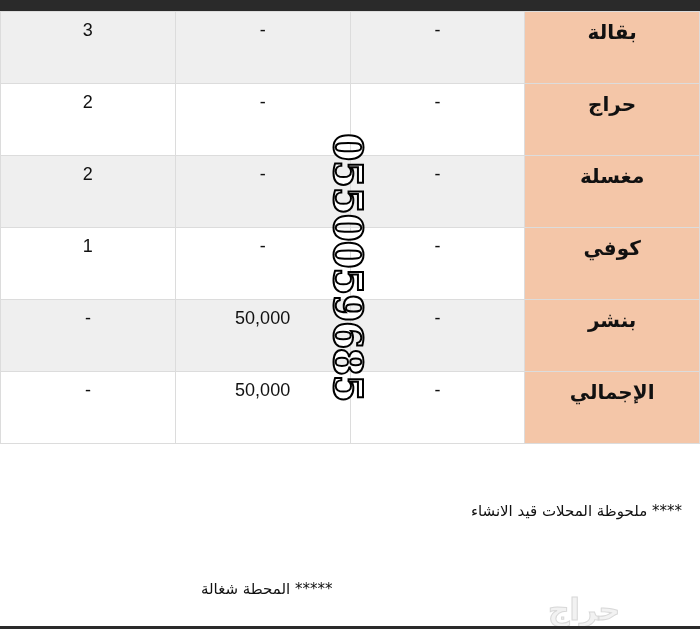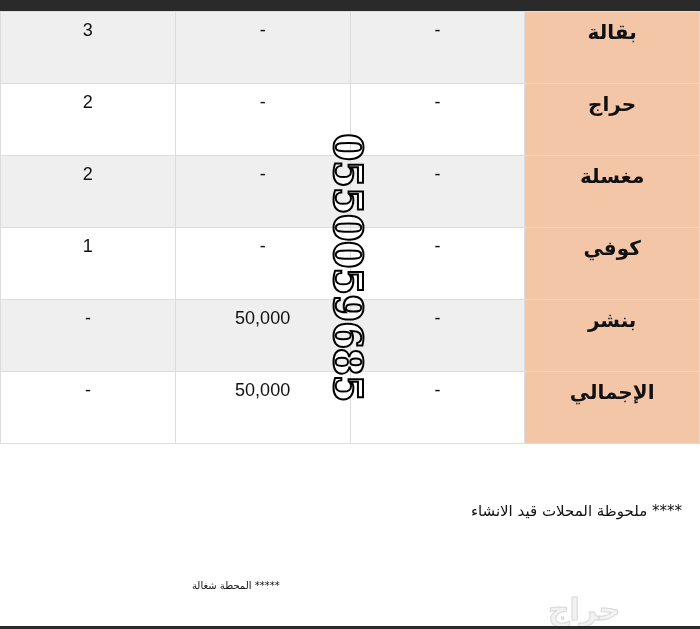--- a/index.html
+++ b/index.html
@@ -11,21 +11,21 @@
   table.grid td, table.grid th { border:1px solid #dcdcdc; text-align:center; vertical-align:top; padding:0; }
   th.h { height:62px; background:#fce8a6; font-weight:bold; font-size:13px; padding-top:5px; }
   th.h.name { background:#f4c6a8; }
   td { height:63px; font-size:18px; padding-top:8px !important; font-family:"Liberation Sans", sans-serif; }
   tr.alt td { background:#efefef; }
   td.name { background:#f4c6a8 !important; font-weight:bold; font-size:20px; font-family:"DejaVu Sans", sans-serif; }
   .phone { position:absolute; left:318px; top:125px; width:60px; height:285px; display:flex; align-items:center; justify-content:center; }
   .phone span { display:block; transform:rotate(90deg); white-space:nowrap; font-family:"DejaVu Serif", serif; font-weight:bold;
                 font-size:40px; color:#ffffff; -webkit-text-stroke:2px #000; letter-spacing:-1px; }
   .note1 { position:absolute; right:18px; top:502px; font-size:15px; direction:rtl; }
-  .note2 { position:absolute; left:192px; top:580px; font-size:10px; direction:rtl; }
+  .note2 { position:absolute; left:201px; top:580px; font-size:15px; direction:rtl; }
   .watermark { position:absolute; left:548px; top:592px; font-size:30px; color:#f2f2f2; -webkit-text-stroke:1px #d8d8d8; font-weight:bold; }
 </style>
 </head>
 <body>
 
 <div class="topbar"></div>
 
 <table class="grid">
   <tbody>
   <tr class="alt">

